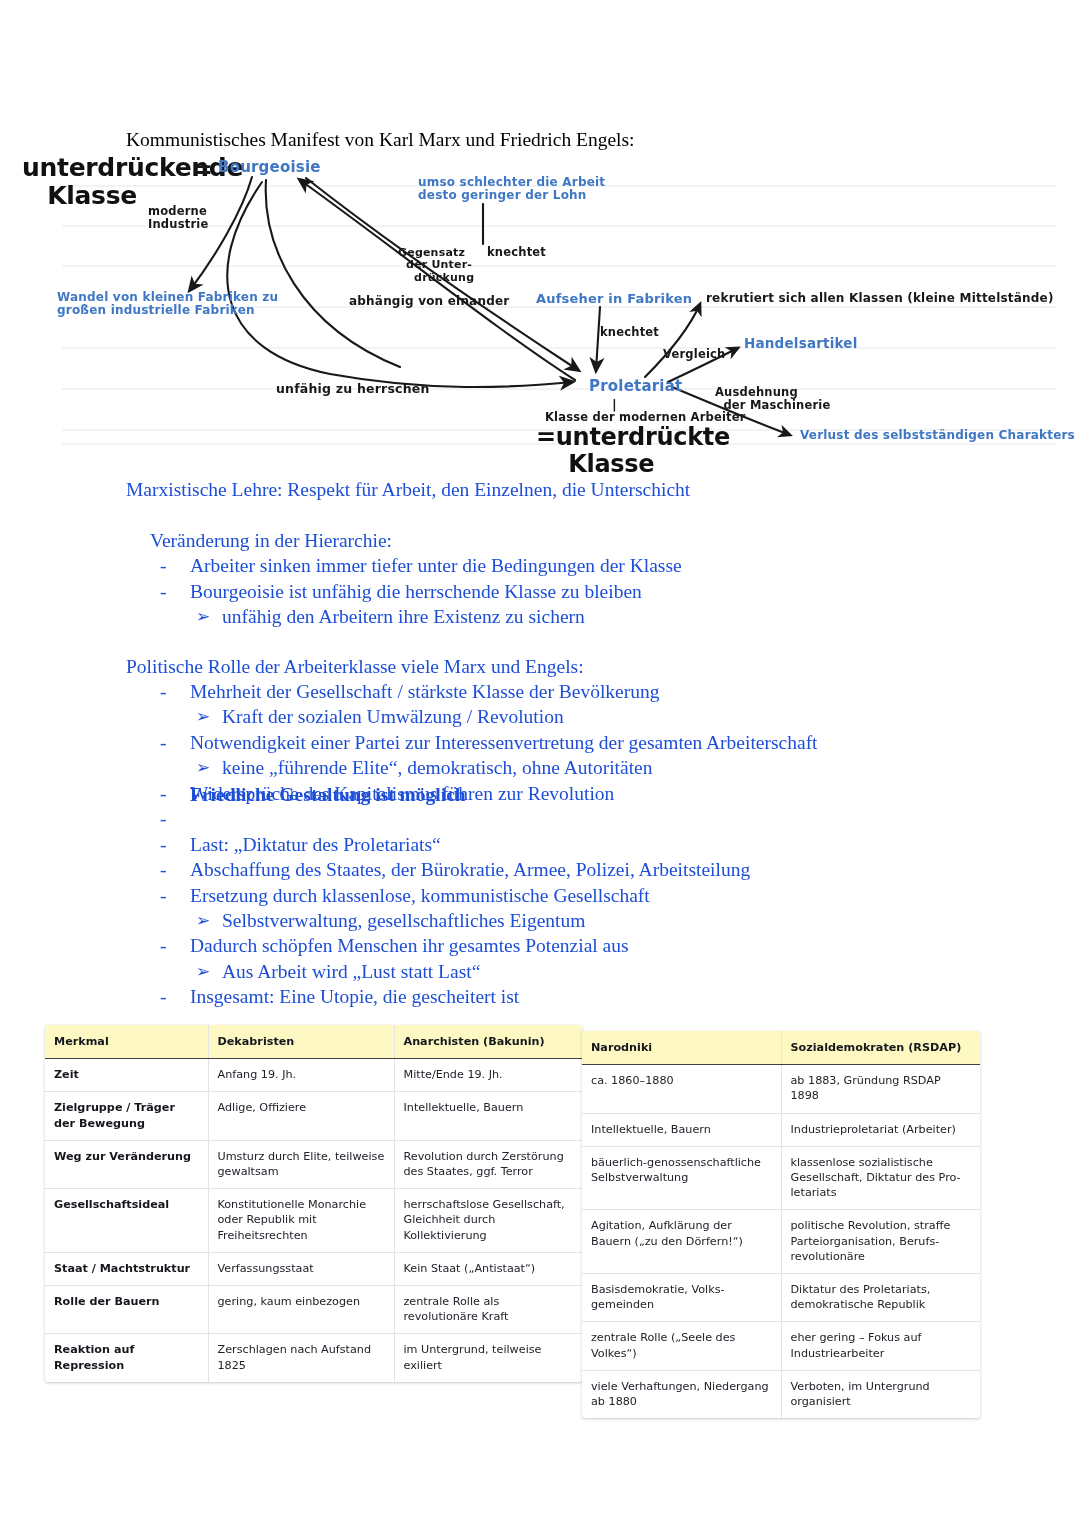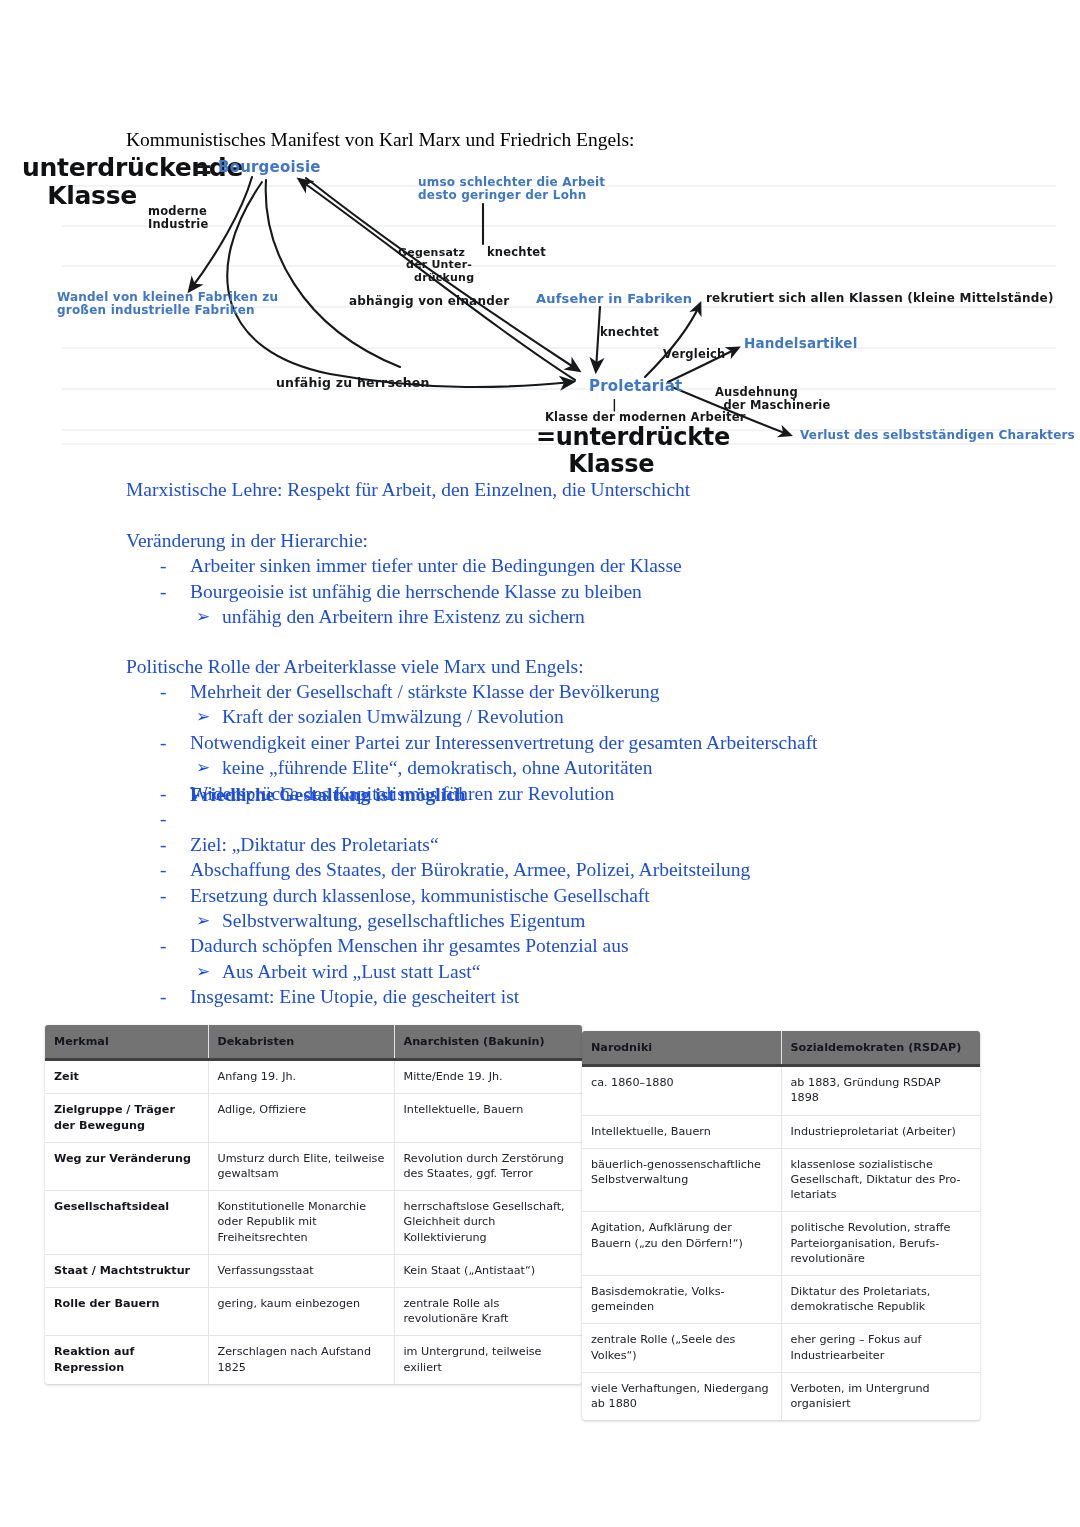--- a/index.html
+++ b/index.html
@@ -77,24 +77,24 @@
     table-layout:fixed;
   }
   table.cmp th,table.cmp td{
     border-right:1px solid #e2e4e8;
     border-bottom:1px solid #e2e4e8;
     padding:8px 9px 9px 9px;
     text-align:left;
     vertical-align:top;
   }
   table.cmp th{
-    background:#737373;
+    background:#fef9c3;
     font-weight:700;
     color:#15171c;
-    border-bottom:3px solid #404040;
+    border-bottom:1px solid #404040;
     padding-top:9px;padding-bottom:9px;
   }
   table.cmp td.feat{font-weight:700;color:#15171c;}
   table.cmp tr:last-child td{border-bottom:none;}
   table.cmp th:last-child,table.cmp td:last-child{border-right:none;}
   
   .tbl-pane.left col.c0{width:163px;}
   .tbl-pane.left col.c1{width:186px;}
   .tbl-pane.left col.c2{width:188px;}
   
@@ -174,39 +174,39 @@
     drückung</div>
     <div class="hw sm" style="left:487px;top:94px;font-size:11.5px;">knechtet</div>
 
     <div class="hw sm" style="left:305px;top:143px;font-size:12px;padding-left:44px;">abhängig von einander</div>
 
     <div class="hw sm blue" style="left:536px;top:140px;font-size:13px;">Aufseher in Fabriken</div>
     <div class="hw sm" style="left:600px;top:174px;font-size:11.5px;">knechtet</div>
 
     <div class="hw sm" style="left:706px;top:140px;font-size:12px;">rekrutiert sich allen Klassen (kleine Mittelstände)</div>
 
-    <div class="hw sm" style="left:276px;top:224px;font-size:12.5px;">unfähig zu herrschen</div>
+    <div class="hw sm" style="left:276px;top:230px;font-size:12.5px;">unfähig zu herrschen</div>
 
     <div class="hw sm" style="left:663px;top:196px;font-size:11.5px;">Vergleich</div>
     <div class="hw sm blue" style="left:744px;top:184px;font-size:13.5px;">Handelsartikel</div>
 
     <div class="hw med blue" style="left:589px;top:226px;font-size:15px;">Proletariat</div>
     <div class="hw sm" style="left:612px;top:246px;font-size:13px;">|</div>
     <div class="hw sm" style="left:545px;top:259px;font-size:11.5px;">Klasse der modernen Arbeiter</div>
     <div class="hw big" style="left:536px;top:272px;font-size:24px;">=unterdrückte
     Klasse</div>
 
     <div class="hw sm" style="left:715px;top:234px;font-size:11.5px;">Ausdehnung
   der Maschinerie</div>
     <div class="hw sm blue" style="left:800px;top:277px;font-size:12px;">Verlust des selbstständigen Charakters</div>
   </div>
 
   <div class="body-txt lvl0" style="top:477px;">Marxistische Lehre: Respekt für Arbeit, den Einzelnen, die Unterschicht</div>
 
-  <div class="body-txt lvl0" style="top:528px;">Veränderung in der Hierarchie:</div>
+  <div class="body-txt lvl0" style="top:528px;margin-left:24px;">Veränderung in der Hierarchie:</div>
 
   <div class="body-txt dash" style="top:553px;">-</div>
   <div class="body-txt dash-txt" style="top:553px;">Arbeiter sinken immer tiefer unter die Bedingungen der Klasse</div>
 
   <div class="body-txt dash" style="top:579px;">-</div>
   <div class="body-txt dash-txt" style="top:579px;">Bourgeoisie ist unfähig die herrschende Klasse zu bleiben</div>
 
   <div class="body-txt arr" style="top:604px;font-size:17px;">➢</div>
   <div class="body-txt arr-txt" style="top:604px;">unfähig den Arbeitern ihre Existenz zu sichern</div>
 
@@ -224,21 +224,21 @@
   <div class="body-txt arr" style="top:755px;font-size:17px;">➢</div>
   <div class="body-txt arr-txt" style="top:755px;">keine „führende Elite“, demokratisch, ohne Autoritäten</div>
 
   <div class="body-txt dash" style="top:781px;">-</div>
   <div class="body-txt dash-txt" style="top:781px;">Widersprüche des Kapitalismus führen zur Revolution</div>
 
   <div class="body-txt dash" style="top:806px;">-</div>
   <div class="body-txt dash-txt" style="top:782px;font-weight:bold;">Friedliche Gestaltung ist möglich</div>
 
   <div class="body-txt dash" style="top:832px;">-</div>
-  <div class="body-txt dash-txt" style="top:832px;">Ziel: „Diktatur des Proletariats“</div>
+  <div class="body-txt dash-txt" style="top:832px;">Last: „Diktatur des Proletariats“</div>
 
   <div class="body-txt dash" style="top:857px;">-</div>
   <div class="body-txt dash-txt" style="top:857px;">Abschaffung des Staates, der Bürokratie, Armee, Polizei, Arbeitsteilung</div>
 
   <div class="body-txt dash" style="top:883px;">-</div>
   <div class="body-txt dash-txt" style="top:883px;">Ersetzung durch klassenlose, kommunistische Gesellschaft</div>
 
   <div class="body-txt arr" style="top:908px;font-size:17px;">➢</div>
   <div class="body-txt arr-txt" style="top:908px;">Selbstverwaltung, gesellschaftliches Eigentum</div>
 

